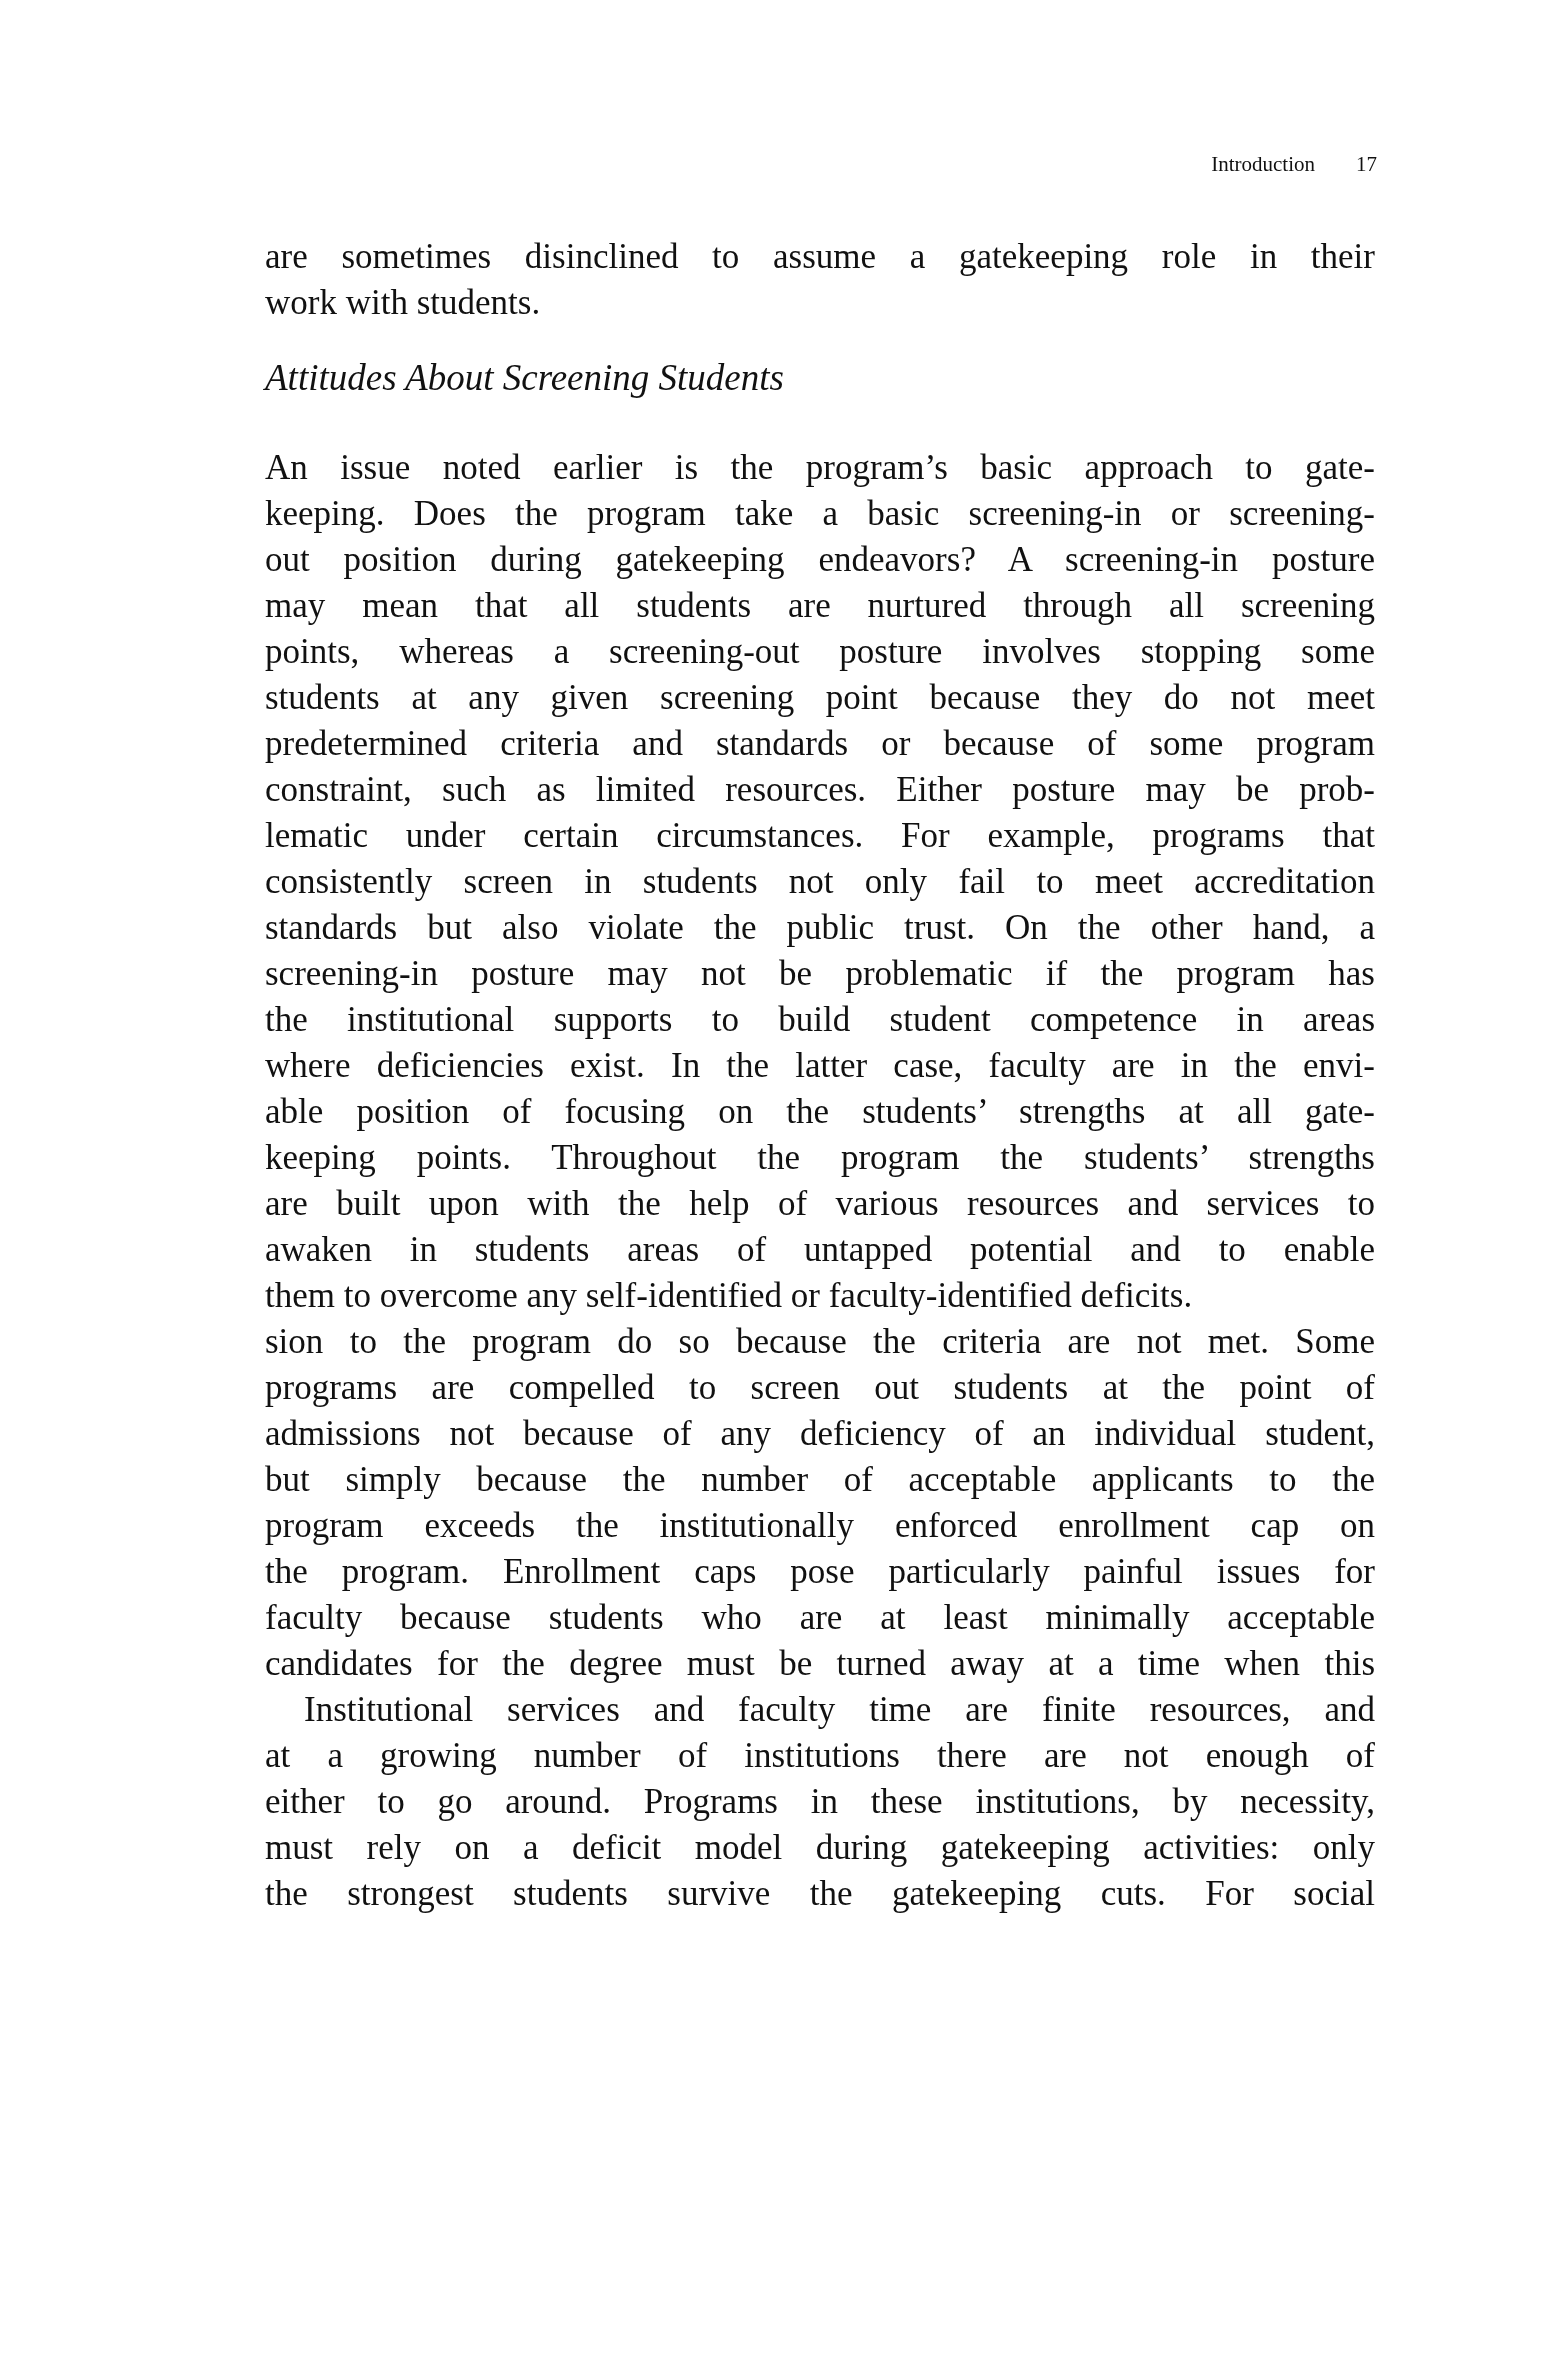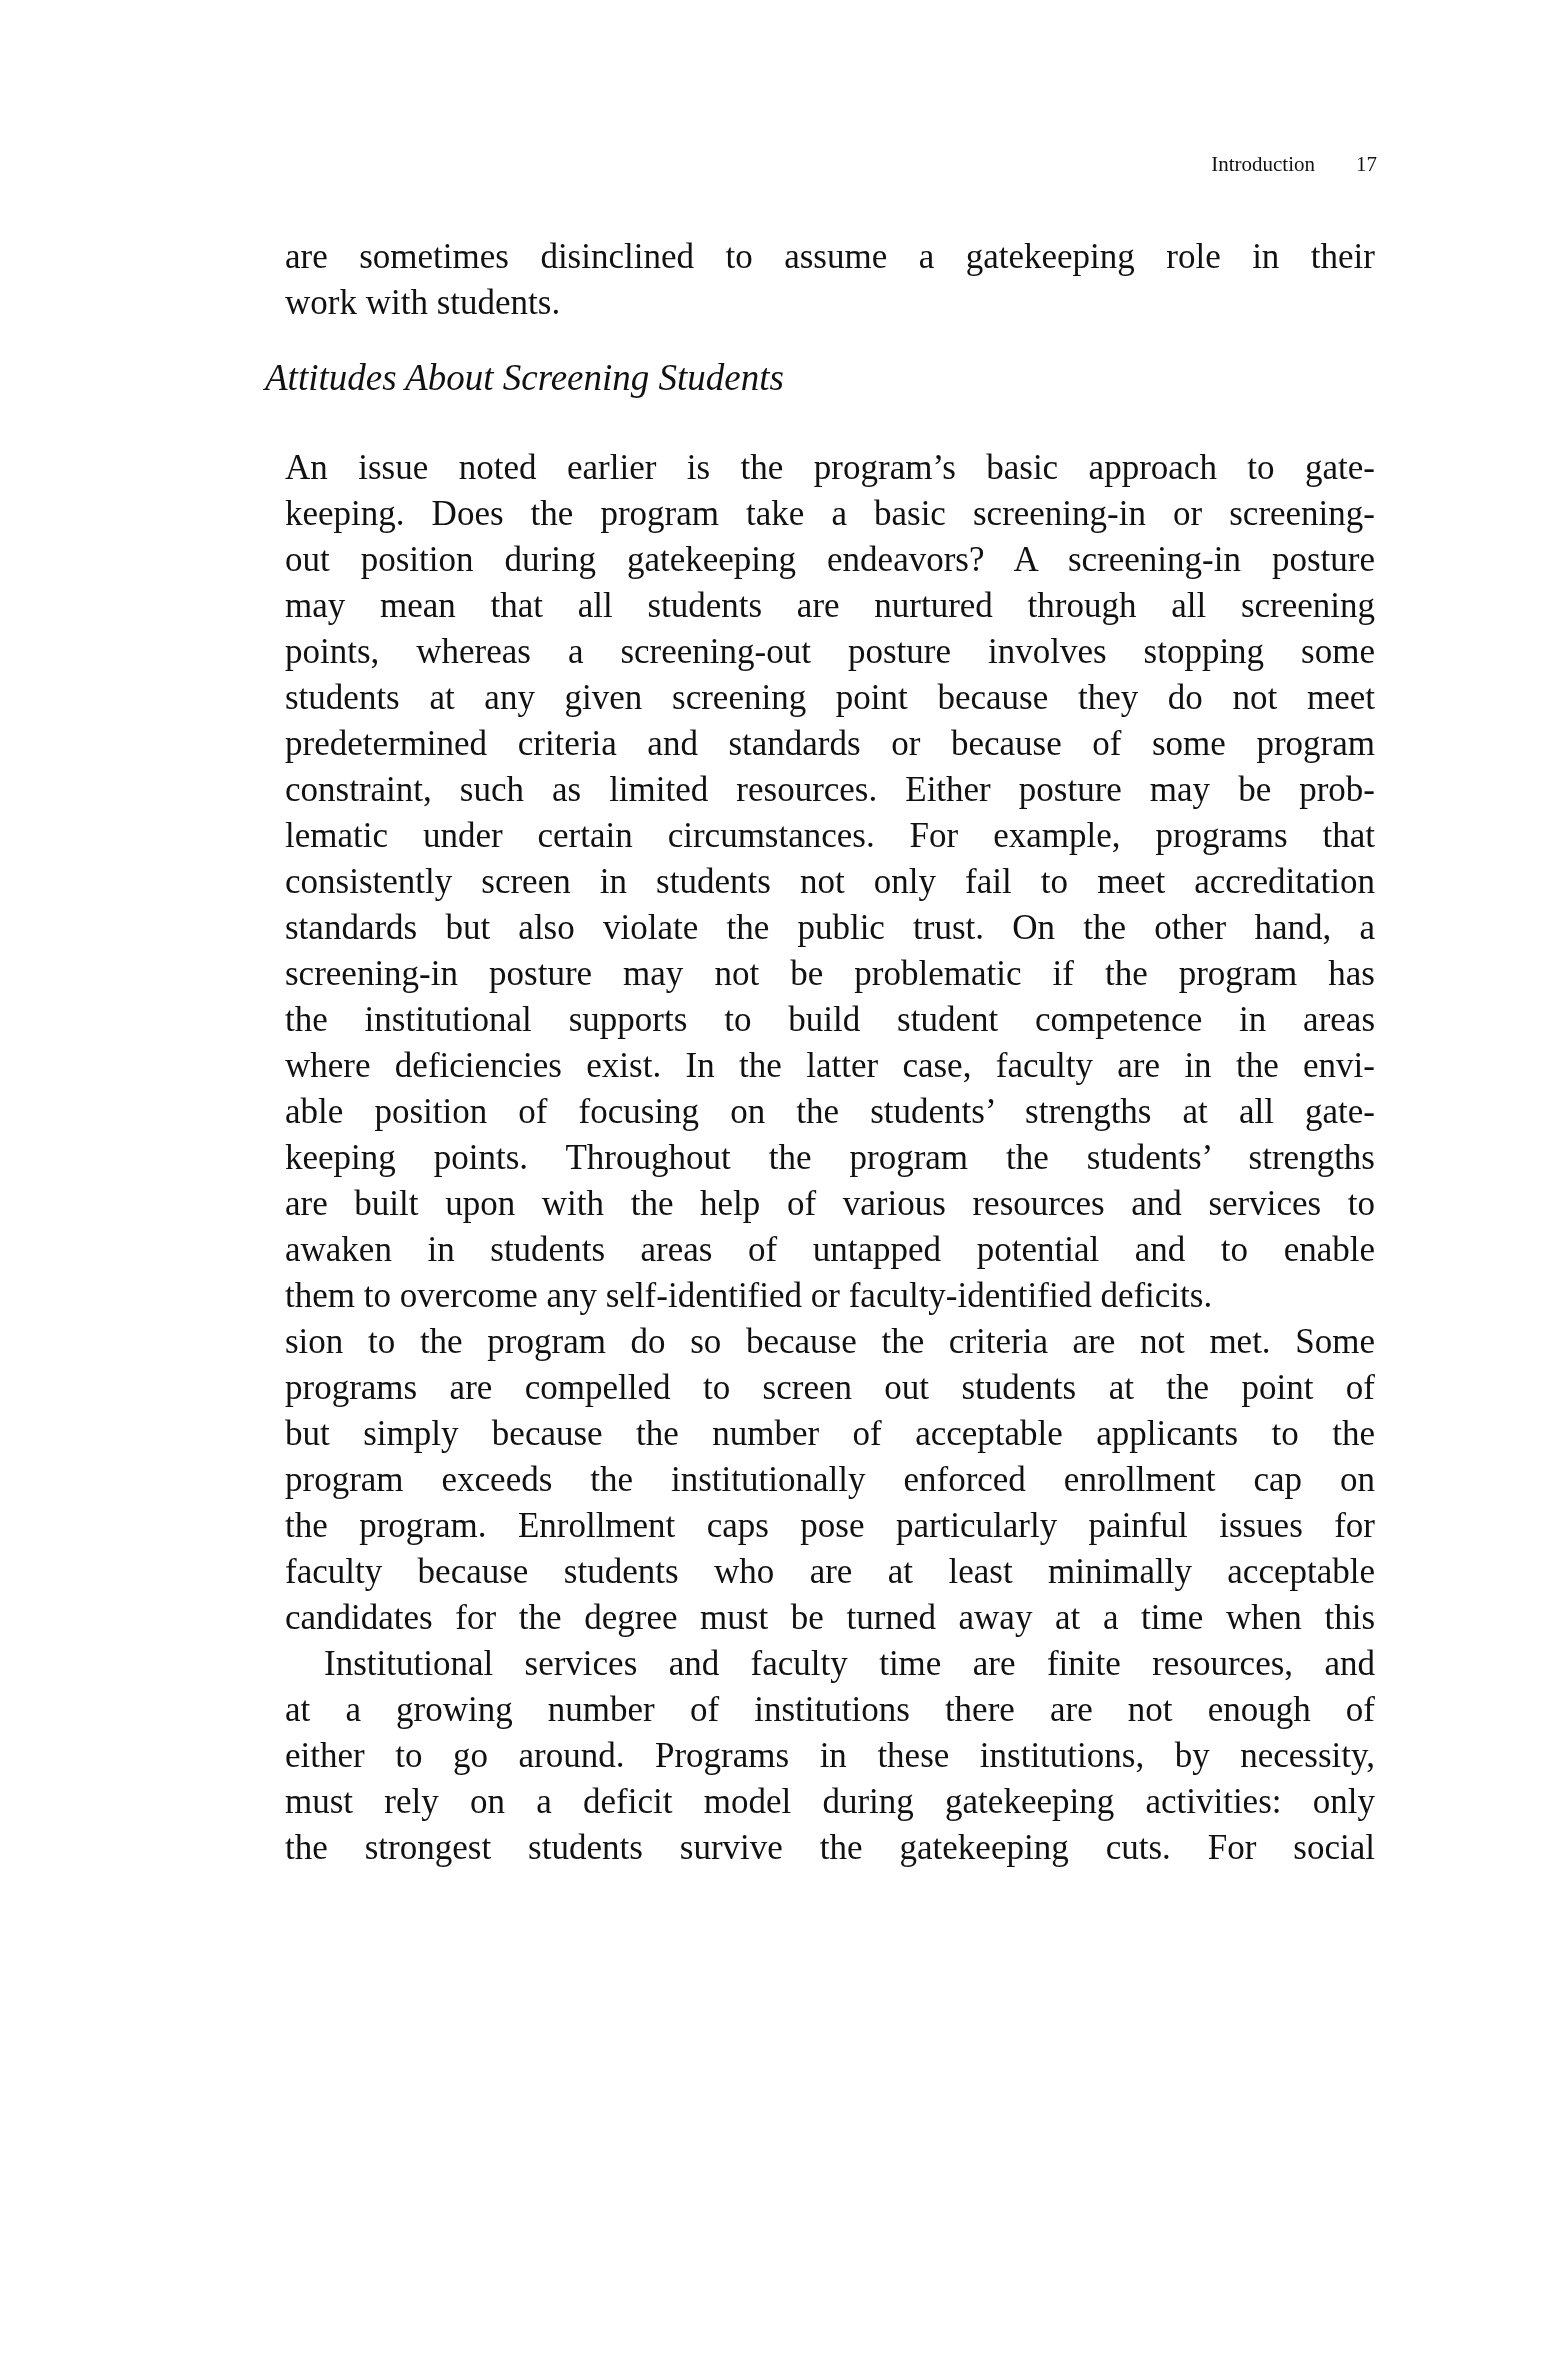--- a/index.html
+++ b/index.html
@@ -3,21 +3,21 @@
 <meta charset="utf-8">
 <style>
   html, body { margin: 0; padding: 0; background: #ffffff; }
   body { width: 1561px; height: 2357px; position: relative; overflow: hidden;
          font-family: "Liberation Serif", "DejaVu Serif", serif; color: #111111; }
   .running-head { position: absolute; top: 141px; right: 184px; font-size: 21px;
                   line-height: 47px; white-space: pre; }
   .running-head .sep { display: inline-block; width: 41px; }
   .text-block { position: absolute; left: 265px; width: 1110px; top: 234px; font-size: 35px; }
   .line { height: 46px; line-height: 46px; text-align: justify; text-align-last: justify;
-          white-space: nowrap; overflow: visible; margin-left: 20px; }
+          white-space: nowrap; overflow: visible; }
   .line.last { text-align-last: left; }
   .line.indent { text-indent: 39px; }
   .heading { font-style: italic; font-size: 37px; height: 47px; line-height: 47px;
              margin-top: 28px; margin-bottom: 44px; text-align: left; }
 </style>
 </head>
 <body>
 
 <div class="running-head"><span>Introduction</span><span class="sep"></span><span>17</span></div>
 
@@ -47,20 +47,21 @@
     <div class="line">able position of focusing on the students’ strengths at all gate-</div>
     <div class="line">keeping points. Throughout the program the students’ strengths</div>
     <div class="line">are built upon with the help of various resources and services to</div>
     <div class="line">awaken in students areas of untapped potential and to enable</div>
     <div class="line last">them to overcome any self-identified or faculty-identified deficits.</div>
   </div>
 
   <div>
     <div class="line">sion to the program do so because the criteria are not met. Some</div>
     <div class="line">programs are compelled to screen out students at the point of</div>
+    <div class="line">admissions not because of any deficiency of an individual student,</div>
     <div class="line">but simply because the number of acceptable applicants to the</div>
     <div class="line">program exceeds the institutionally enforced enrollment cap on</div>
     <div class="line">the program. Enrollment caps pose particularly painful issues for</div>
     <div class="line">faculty because students who are at least minimally acceptable</div>
     <div class="line">candidates for the degree must be turned away at a time when this</div>
   </div>
 
   <div>
     <div class="line indent">Institutional services and faculty time are finite resources, and</div>
     <div class="line">at a growing number of institutions there are not enough of</div>

